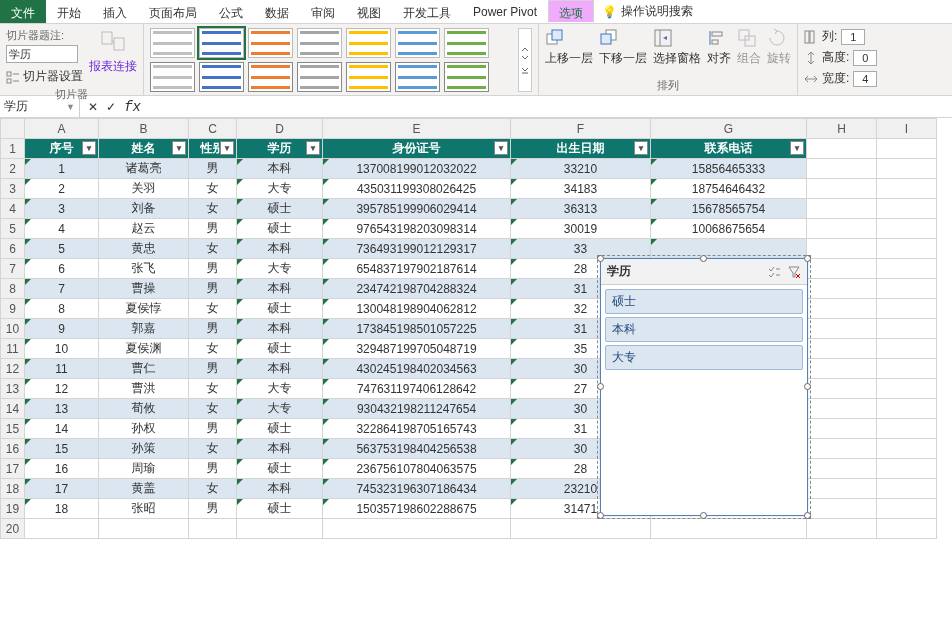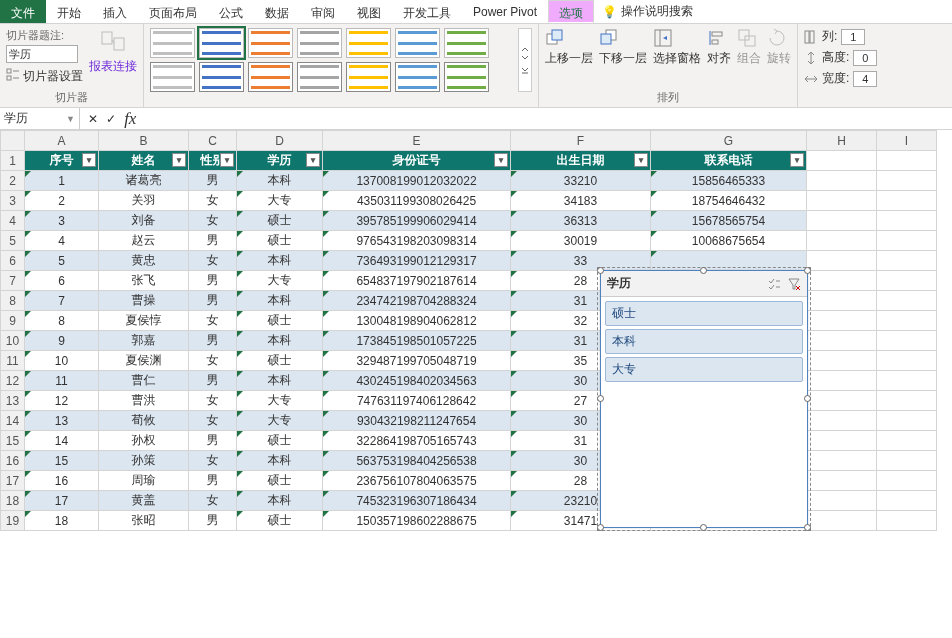--- a/index.html
+++ b/index.html
@@ -2,47 +2,47 @@
 <html><head>
 <meta charset="utf-8">
 <style>
 *{box-sizing:border-box;margin:0;padding:0;font-family:"Microsoft YaHei",SimSun,Arial,sans-serif;font-size:12px;color:#333}
 body{background:#fff;width:952px;height:638px;overflow:hidden;position:relative}
 .menubar{display:flex;height:24px;align-items:stretch;border-bottom:1px solid #d4d4d4}
 .menubar .tab{padding:4px 10px;cursor:pointer;border:1px solid transparent}
 .menubar .tab.file{background:#217346;color:#fff}
 .menubar .tab.active{border:1px solid #d4d4d4;border-bottom:1px solid #fff;color:#217346;background:#f0abfc}
 .menubar .tell{display:flex;align-items:center;gap:4px;padding:0 8px;color:#666}
-.ribbon{display:flex;align-items:stretch;height:84px;border-bottom:1px solid #d4d4d4;background:#f3f2f1}
+.ribbon{display:flex;align-items:stretch;height:72px;border-bottom:1px solid #d4d4d4;background:#f3f2f1}
 .grp{display:flex;flex-direction:column;justify-content:space-between;padding:4px 6px 2px;border-right:1px solid #d4d4d4}
 .grp .body{display:flex;gap:6px;align-items:flex-start;flex:1}
 .grp .title{text-align:center;color:#666;font-size:11px;padding-top:2px}
 .slicer-cap{display:flex;flex-direction:column;gap:2px;align-items:flex-start}
 .slicer-cap label{font-size:11px;color:#666}
 .slicer-cap input{width:72px;height:18px;border:1px solid #aaa;padding:0 2px;font-size:11px}
-.slicer-settings{display:flex;align-items:flex-start;gap:3px;font-size:11px;padding-top:3px}
+.slicer-settings{display:flex;align-items:flex-end;gap:3px;font-size:11px;padding-top:3px}
 .rpt{display:flex;flex-direction:column;align-items:center;gap:2px;color:#aaa}
 .styles{display:flex;gap:4px;flex-wrap:wrap;width:360px}
 .sty{width:45px;height:30px;border:1px solid #bbb;background:#fff;display:flex;flex-direction:column;justify-content:space-between;padding:2px}
 .sty .bar{height:3px;background:#ccc}
 .sty.c0 .bar{background:#bfbfbf}.sty.c1 .bar{background:#4472C4}.sty.c2 .bar{background:#ED7D31}.sty.c3 .bar{background:#A5A5A5}.sty.c4 .bar{background:#FFC000}.sty.c5 .bar{background:#5B9BD5}.sty.c6 .bar{background:#70AD47}
 .sty.solid{border:1px solid #888}
 .sty.sel{outline:2px solid #217346}
 .styles-more{width:14px;display:flex;flex-direction:column;justify-content:center;align-items:center;border:1px solid #ccc;background:#fff;margin-left:2px;height:64px}
 .arrange{display:flex;gap:10px}
 .arr-btn{display:flex;flex-direction:column;align-items:flex-start;gap:2px;font-size:11px;color:#555}
 .ico{width:20px;height:20px;display:flex;align-items:center;justify-content:center}
 .size-grp{display:flex;flex-direction:column;gap:4px}
 .size-row{display:flex;align-items:center;gap:4px;font-size:11px}
 .size-row input{width:24px;height:16px;border:1px solid #aaa;text-align:center;font-size:11px}
 .formula-bar{display:flex;height:22px;border-bottom:1px solid #d4d4d4;align-items:stretch}
 .namebox{width:80px;border-right:1px solid #ccc;padding:2px 4px;display:flex;align-items:center;justify-content:space-between}
 .namebox .dd{color:#888;font-size:9px}
 .fx-btns{display:flex;align-items:center;gap:8px;padding:0 8px;color:#999}
-.fx-btns .fx{font-style:italic;font-family:Liberation Serif, serif;font-size:17px}
+.fx-btns .fx{font-style:italic;font-family:Liberation Mono, monospace;font-size:14px}
 .fx-input{flex:1;border:none;padding:2px 4px}
 .sheet{position:relative;overflow:hidden}
 table.grid{border-collapse:collapse;table-layout:fixed}
 table.grid th,table.grid td{border:1px solid #d4d4d4;height:20px;text-align:center;font-size:12px;overflow:hidden;white-space:nowrap;padding:0 2px}
 table.grid .corner{background:#f0f0f0;width:24px}
 table.grid th.colh{background:#f0f0f0;font-weight:normal;color:#555}
 table.grid th.rowh{background:#f0f0f0;width:24px;font-weight:normal;color:#555;text-align:center}
 .tblhdr{background:#0f766e;color:#fff;font-weight:bold;position:relative}
 .tblhdr .flt{position:absolute;right:2px;top:2px;width:14px;height:14px;background:#fff;border:1px solid #888;font-size:9px;display:flex;align-items:center;justify-content:center;color:#555}
 .band{background:#DCE6F1}
@@ -540,20 +540,32 @@
         </tr>
         <tr>
           <th class="rowh">19</th>
           <td class="cA tri">18</td>
           <td class="cB">张昭</td>
           <td class="cC">男</td>
           <td class="cD tri">硕士</td>
           <td class="cE tri">150357198602288675</td>
           <td class="cF tri">31471</td>
           <td class="cG tri">18146353334</td>
+          <td class="cH"></td>
+          <td class="cI"></td>
+        </tr>
+        <tr>
+          <th class="rowh">20</th>
+          <td class="cA"></td>
+          <td class="cB"></td>
+          <td class="cC"></td>
+          <td class="cD"></td>
+          <td class="cE"></td>
+          <td class="cF"></td>
+          <td class="cG"></td>
           <td class="cH"></td>
           <td class="cI"></td>
         </tr>
       </tbody>
     </table>
 
   <div class="slicer selected">
     <div class="handle h-nw"></div>
       <div class="handle h-n"></div>
       <div class="handle h-ne"></div>

